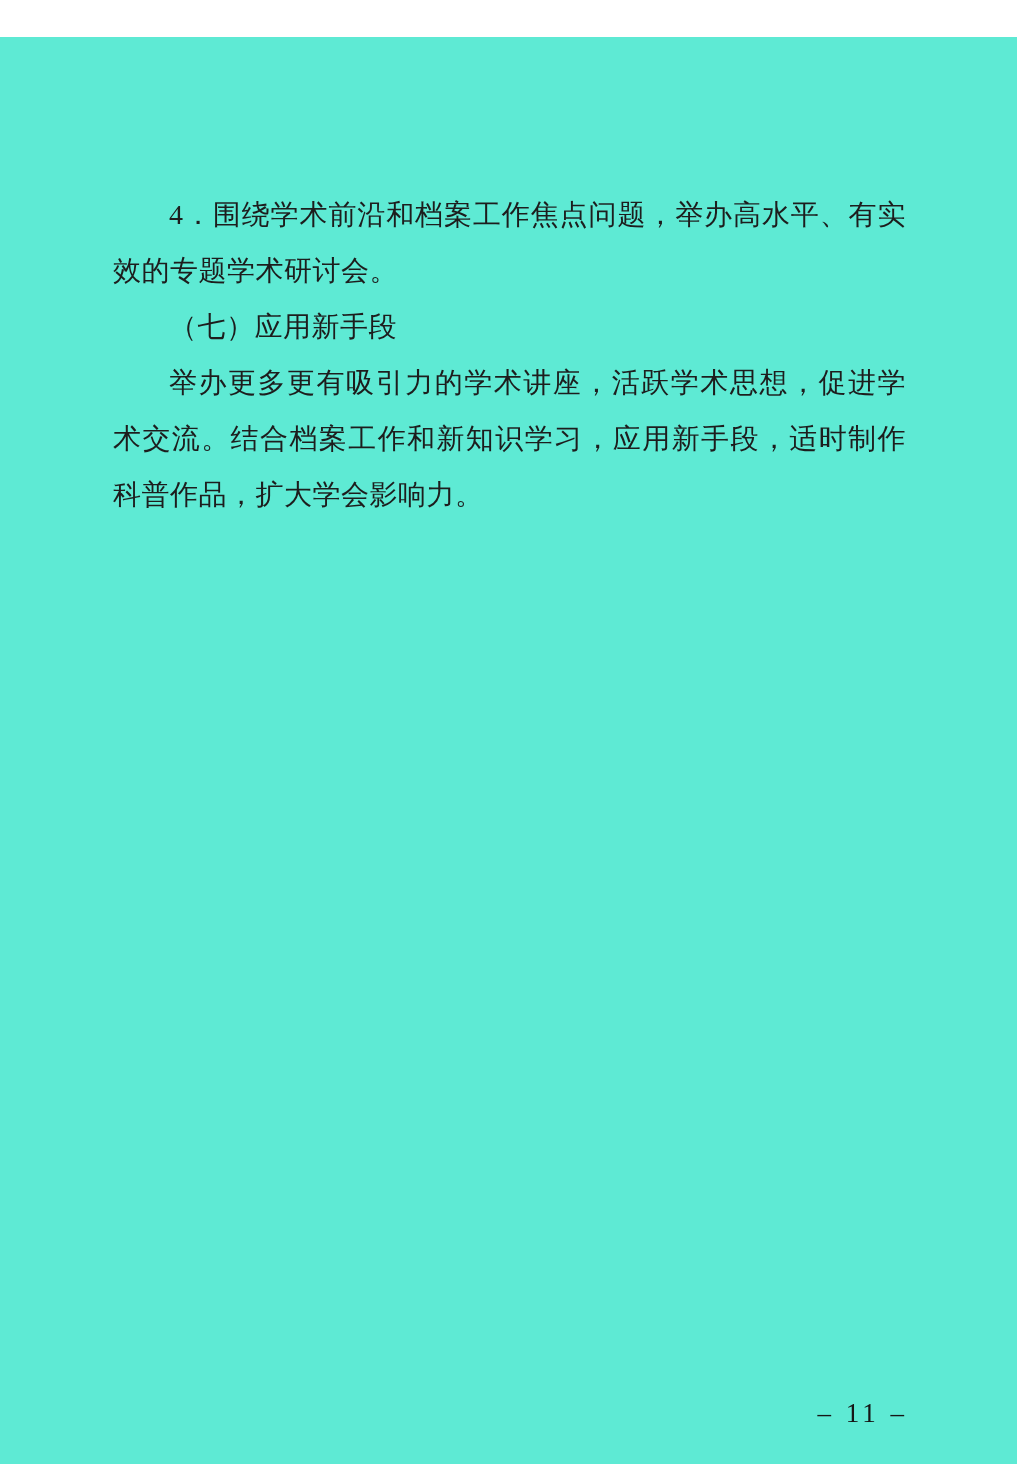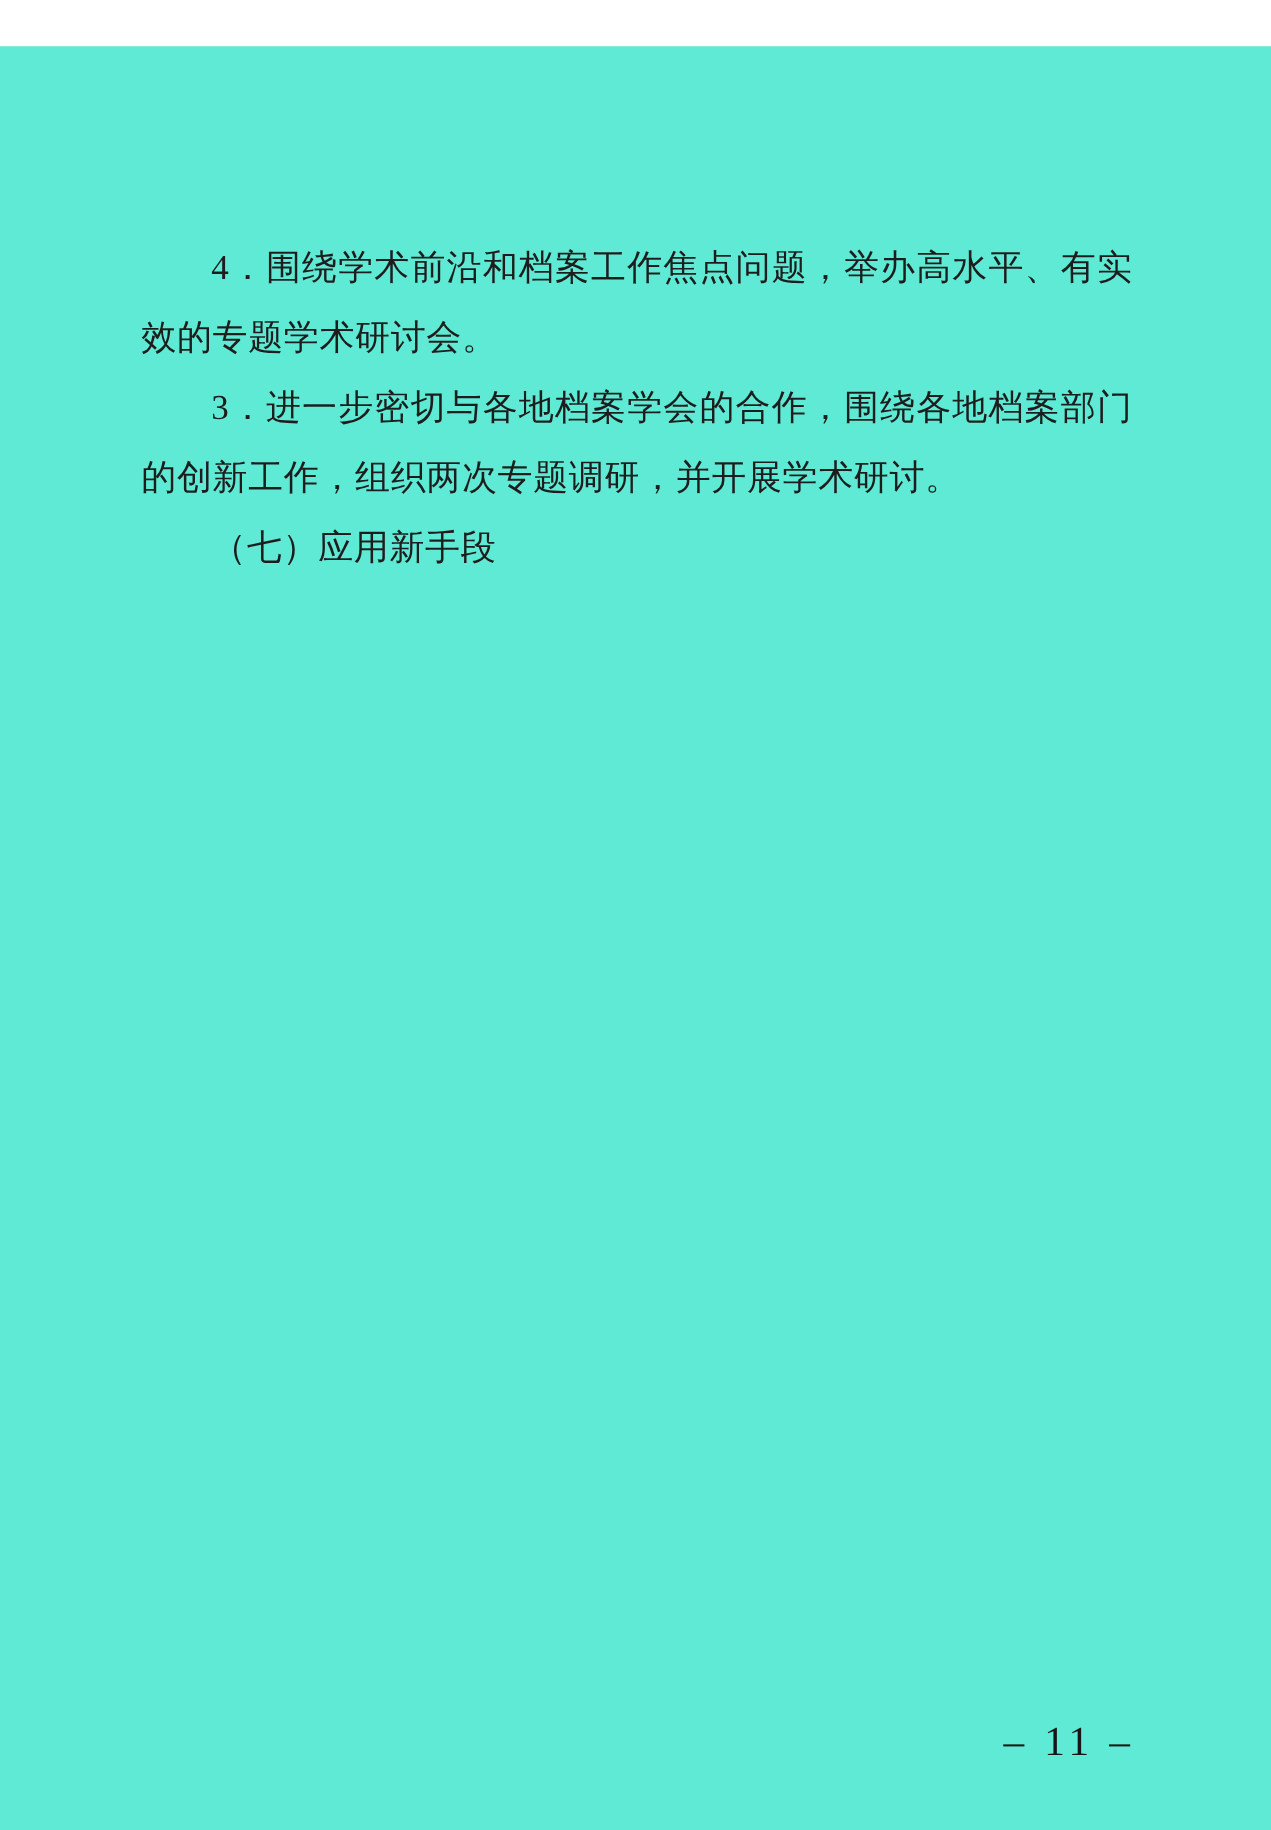--- a/index.html
+++ b/index.html
@@ -29,30 +29,30 @@
     line-height: 56px;
     color: #1d1d1d;
     text-indent: 2em;
     text-align: justify;
     letter-spacing: 0.5px;
     font-weight: 400;
   }
   .page-number {
     position: absolute;
     right: 109px;
-    bottom: 72px;
-    font-size: 33px;
+    bottom: 56px;
+    font-size: 27px;
     color: #161616;
     letter-spacing: 4px;
     font-family: "Liberation Serif", "DejaVu Serif", serif;
   }
 </style>
 </head>
 <body>
 
 <div class="page">
   <div class="content">
     <p>4．围绕学术前沿和档案工作焦点问题，举办高水平、有实效的专题学术研讨会。</p>
-    <p>3．进一步密切与各地档案学会的合作，围绕各地档案部门的创新工作，组织两次专题调研，并开展学术研讨。</p>
     <p>（七）应用新手段</p>
+    <p>举办更多更有吸引力的学术讲座，活跃学术思想，促进学术交流。结合档案工作和新知识学习，应用新手段，适时制作科普作品，扩大学会影响力。</p>
   </div>
   <div class="page-number">– 11 –</div>
 </div>
 
 </body></html>

